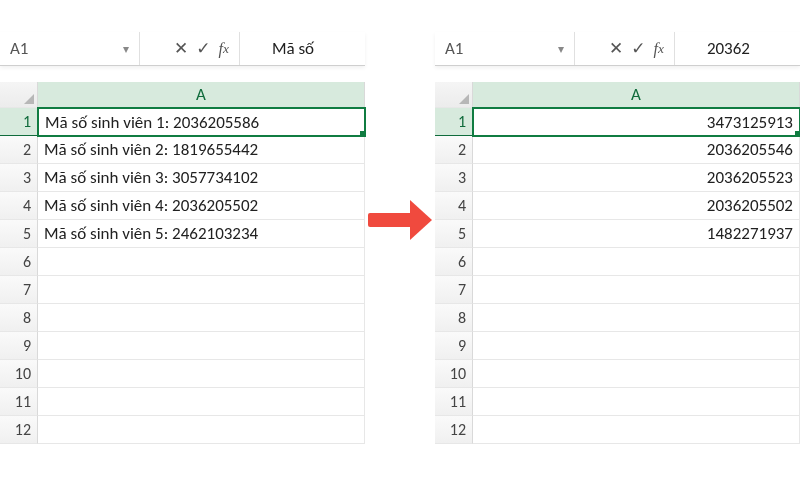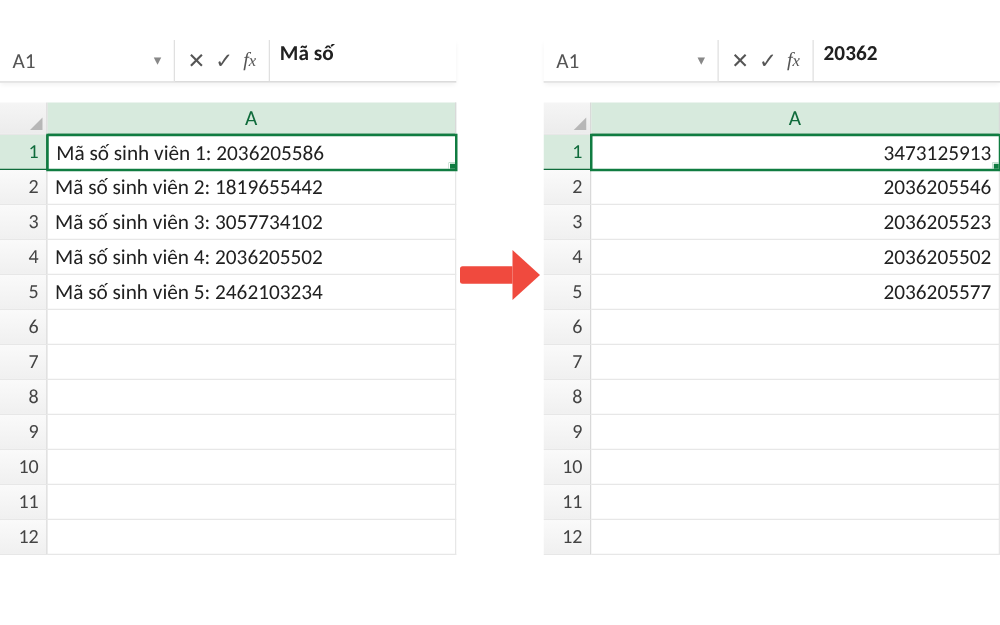--- a/index.html
+++ b/index.html
@@ -22,20 +22,21 @@
   .panel.left  { left: 0; }
   .panel.right { left: 435px; }
 
   
   .fbar {
     display: flex;
     align-items: stretch;
     height: 34px;
     border-bottom: 1px solid #cfcfcf;
     box-shadow: 0 2px 4px rgba(0,0,0,.06);
+    gap: 24px;
   }
   .namebox {
     width: 140px;
     padding: 0 10px;
     display: flex;
     align-items: center;
     border-right: 1px solid #e0e0e0;
     color: #555;
     background: #fff;
   }
@@ -51,24 +52,23 @@
     padding: 0 10px;
     color: #555;
     border-right: 1px solid #e0e0e0;
   }
   .fbar-btns span { display:inline-flex; align-items:center; }
   .fx { font-style: italic; font-family: "Times New Roman", serif; font-size: 16px; }
   .fval {
     flex: 1;
     padding: 0 8px;
     display: flex;
-    align-items: flex-start;
+    align-items: center;
     white-space: nowrap;
     overflow: hidden;
-    font-weight: bold;
   }
 
   
   .spacer { height: 16px; }
 
   
   .grid { }
   .colhdr-row, .row { display: flex; align-items: stretch; }
   .rowhdr-corner, .rowhdr {
     width: 38px;
@@ -313,21 +313,21 @@
         </div>
         <div class="row">
           <div class="rowhdr">4</div>
           <div class="cell ralign">
             <span>2036205502</span>
           </div>
         </div>
         <div class="row">
           <div class="rowhdr">5</div>
           <div class="cell ralign">
-            <span>2036205577</span>
+            <span>1482271937</span>
           </div>
         </div>
         <div class="row">
           <div class="rowhdr">6</div>
           <div class="cell ralign">
             <span></span>
           </div>
         </div>
         <div class="row">
           <div class="rowhdr">7</div>

